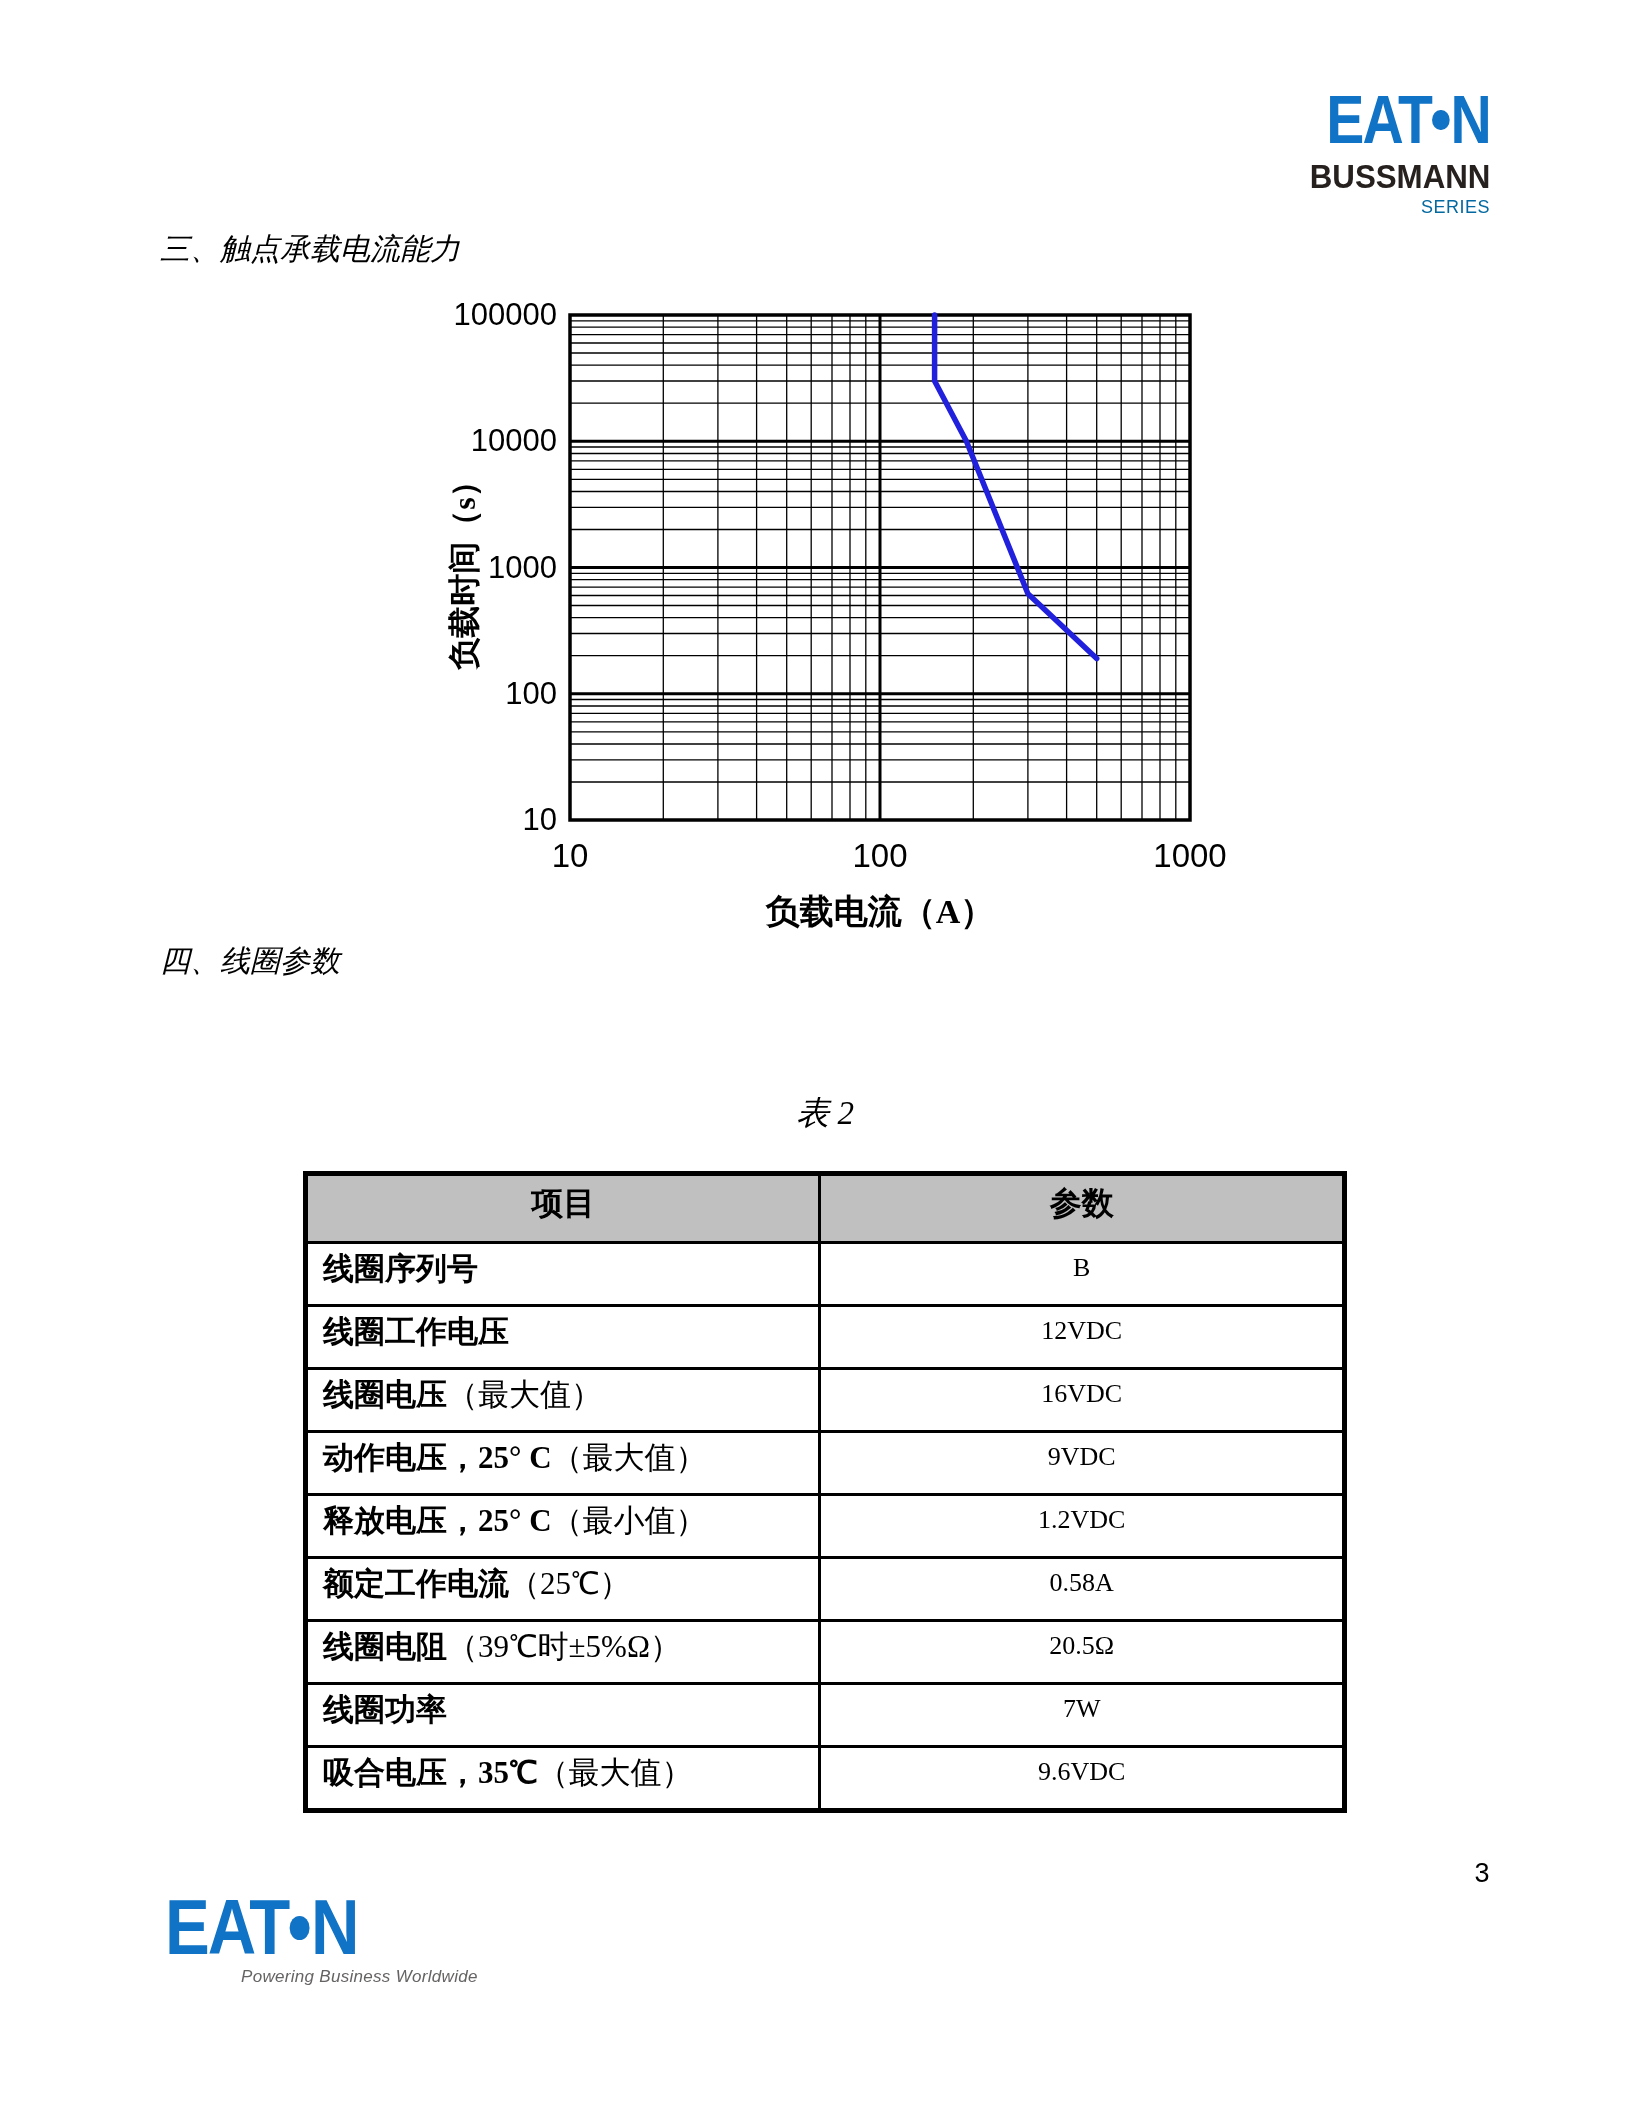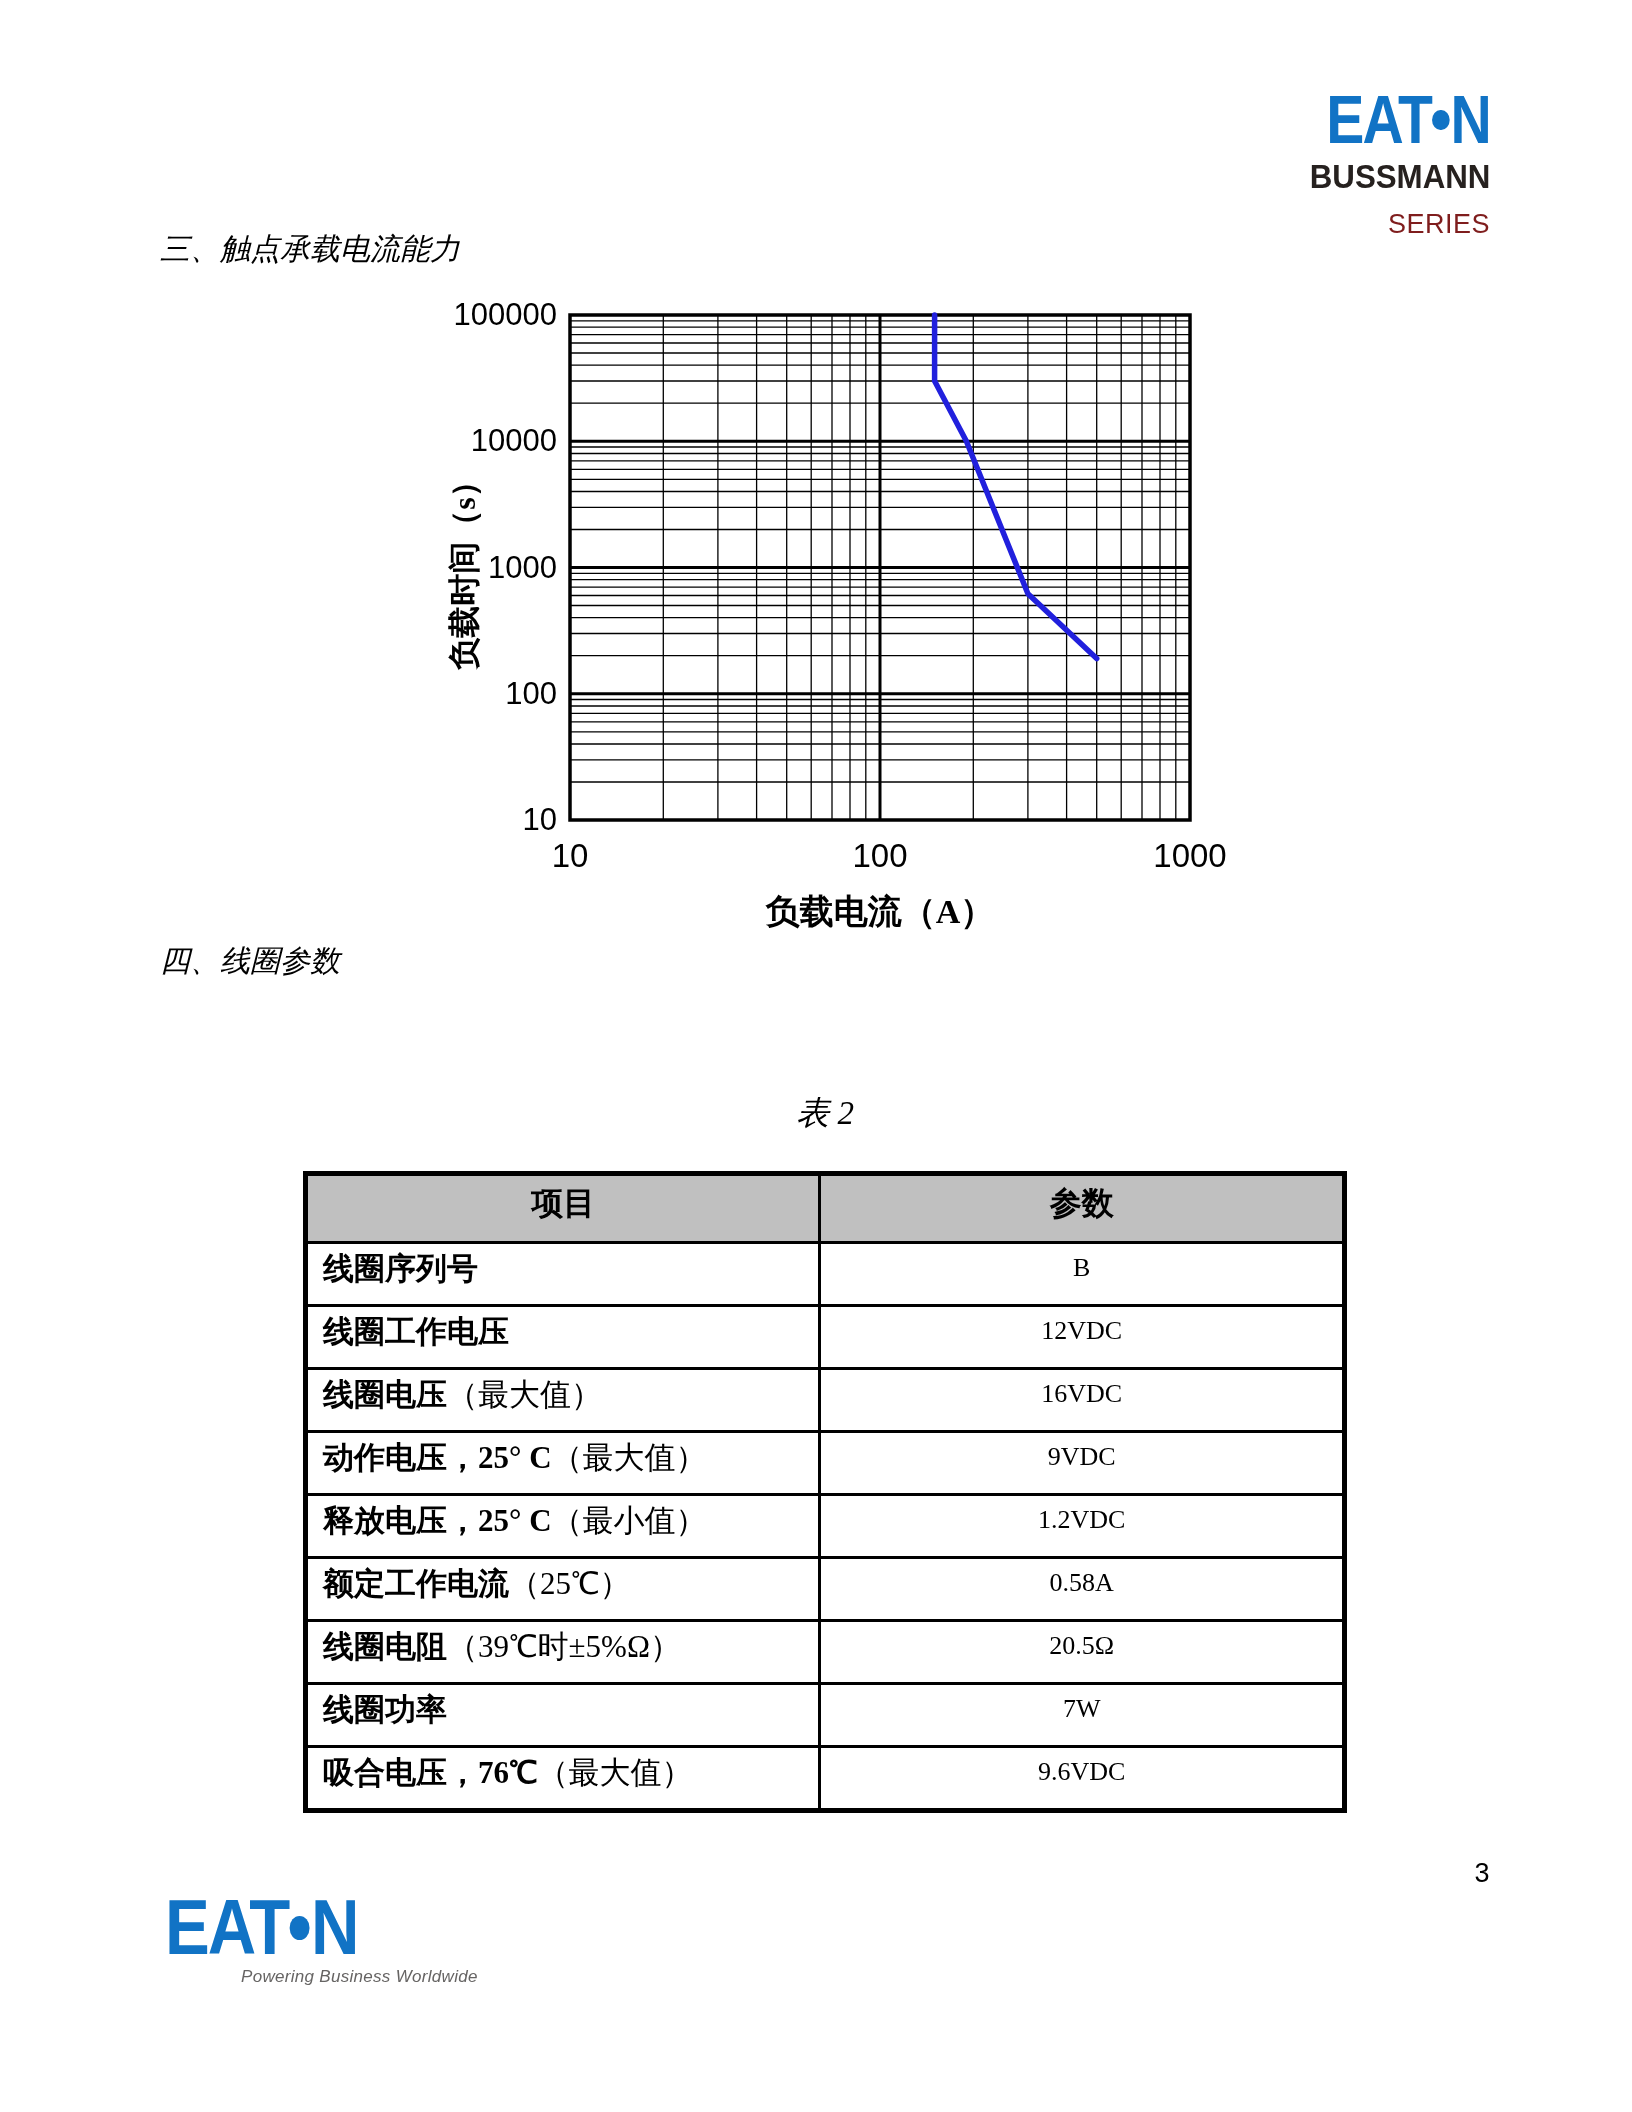--- a/index.html
+++ b/index.html
@@ -13,22 +13,22 @@
     display:inline-flex;align-items:center;font-family:"Liberation Sans",sans-serif;
     font-weight:900;color:#1173c5;letter-spacing:-0.03em;line-height:0.82;
   }
   .logo-top .eaton-word{font-size:68px;transform:scaleX(0.84);transform-origin:right center;}
   .odot{display:inline-block;width:0.30em;height:0.30em;border-radius:50%;background:#1173c5;margin:0 0.02em;}
   .bussmann{
     font-family:"Liberation Sans",sans-serif;font-weight:700;font-size:34px;color:#26211f;
     margin-top:9px;letter-spacing:0px;transform:scaleX(0.92);transform-origin:right center;
   }
   .series{
-    font-family:"Liberation Sans",sans-serif;font-weight:400;font-size:27px;color:#7f1d1d;
-    margin-top:13px;letter-spacing:0.5px;
+    font-family:"Liberation Sans",sans-serif;font-weight:400;font-size:18px;color:#0369a1;
+    margin-top:1px;letter-spacing:0.5px;
   }
   .logo-bottom{position:absolute;top:1896px;left:165px;}
   .logo-bottom .eaton-word{font-size:78px;transform:scaleX(0.86);transform-origin:left center;}
   .tagline{
     font-family:"Liberation Sans",sans-serif;font-style:italic;font-size:17px;color:#666463;
     margin-top:7px;margin-left:76px;letter-spacing:0.3px;
   }
   
   .sec-heading{position:absolute;left:160px;font-size:30px;font-weight:400;line-height:1.1;font-style:italic;}
   #heading-contact{top:232px;}
@@ -179,21 +179,21 @@
       </tr>
       <tr>
         <td class="item-cell"><span>线圈电阻</span><span class="note">（39℃时±5%Ω）</span></td>
         <td class="value-cell">20.5Ω</td>
       </tr>
       <tr>
         <td class="item-cell"><span>线圈功率</span></td>
         <td class="value-cell">7W</td>
       </tr>
       <tr>
-        <td class="item-cell"><span>吸合电压，76℃</span><span class="note">（最大值）</span></td>
+        <td class="item-cell"><span>吸合电压，35℃</span><span class="note">（最大值）</span></td>
         <td class="value-cell">9.6VDC</td>
       </tr>
     </tbody>
 </table>
 
 <div class="logo-bottom">
   <div class="eaton-word">
       <span>EAT</span>
       <span class="odot"></span>
       <span>N</span>

